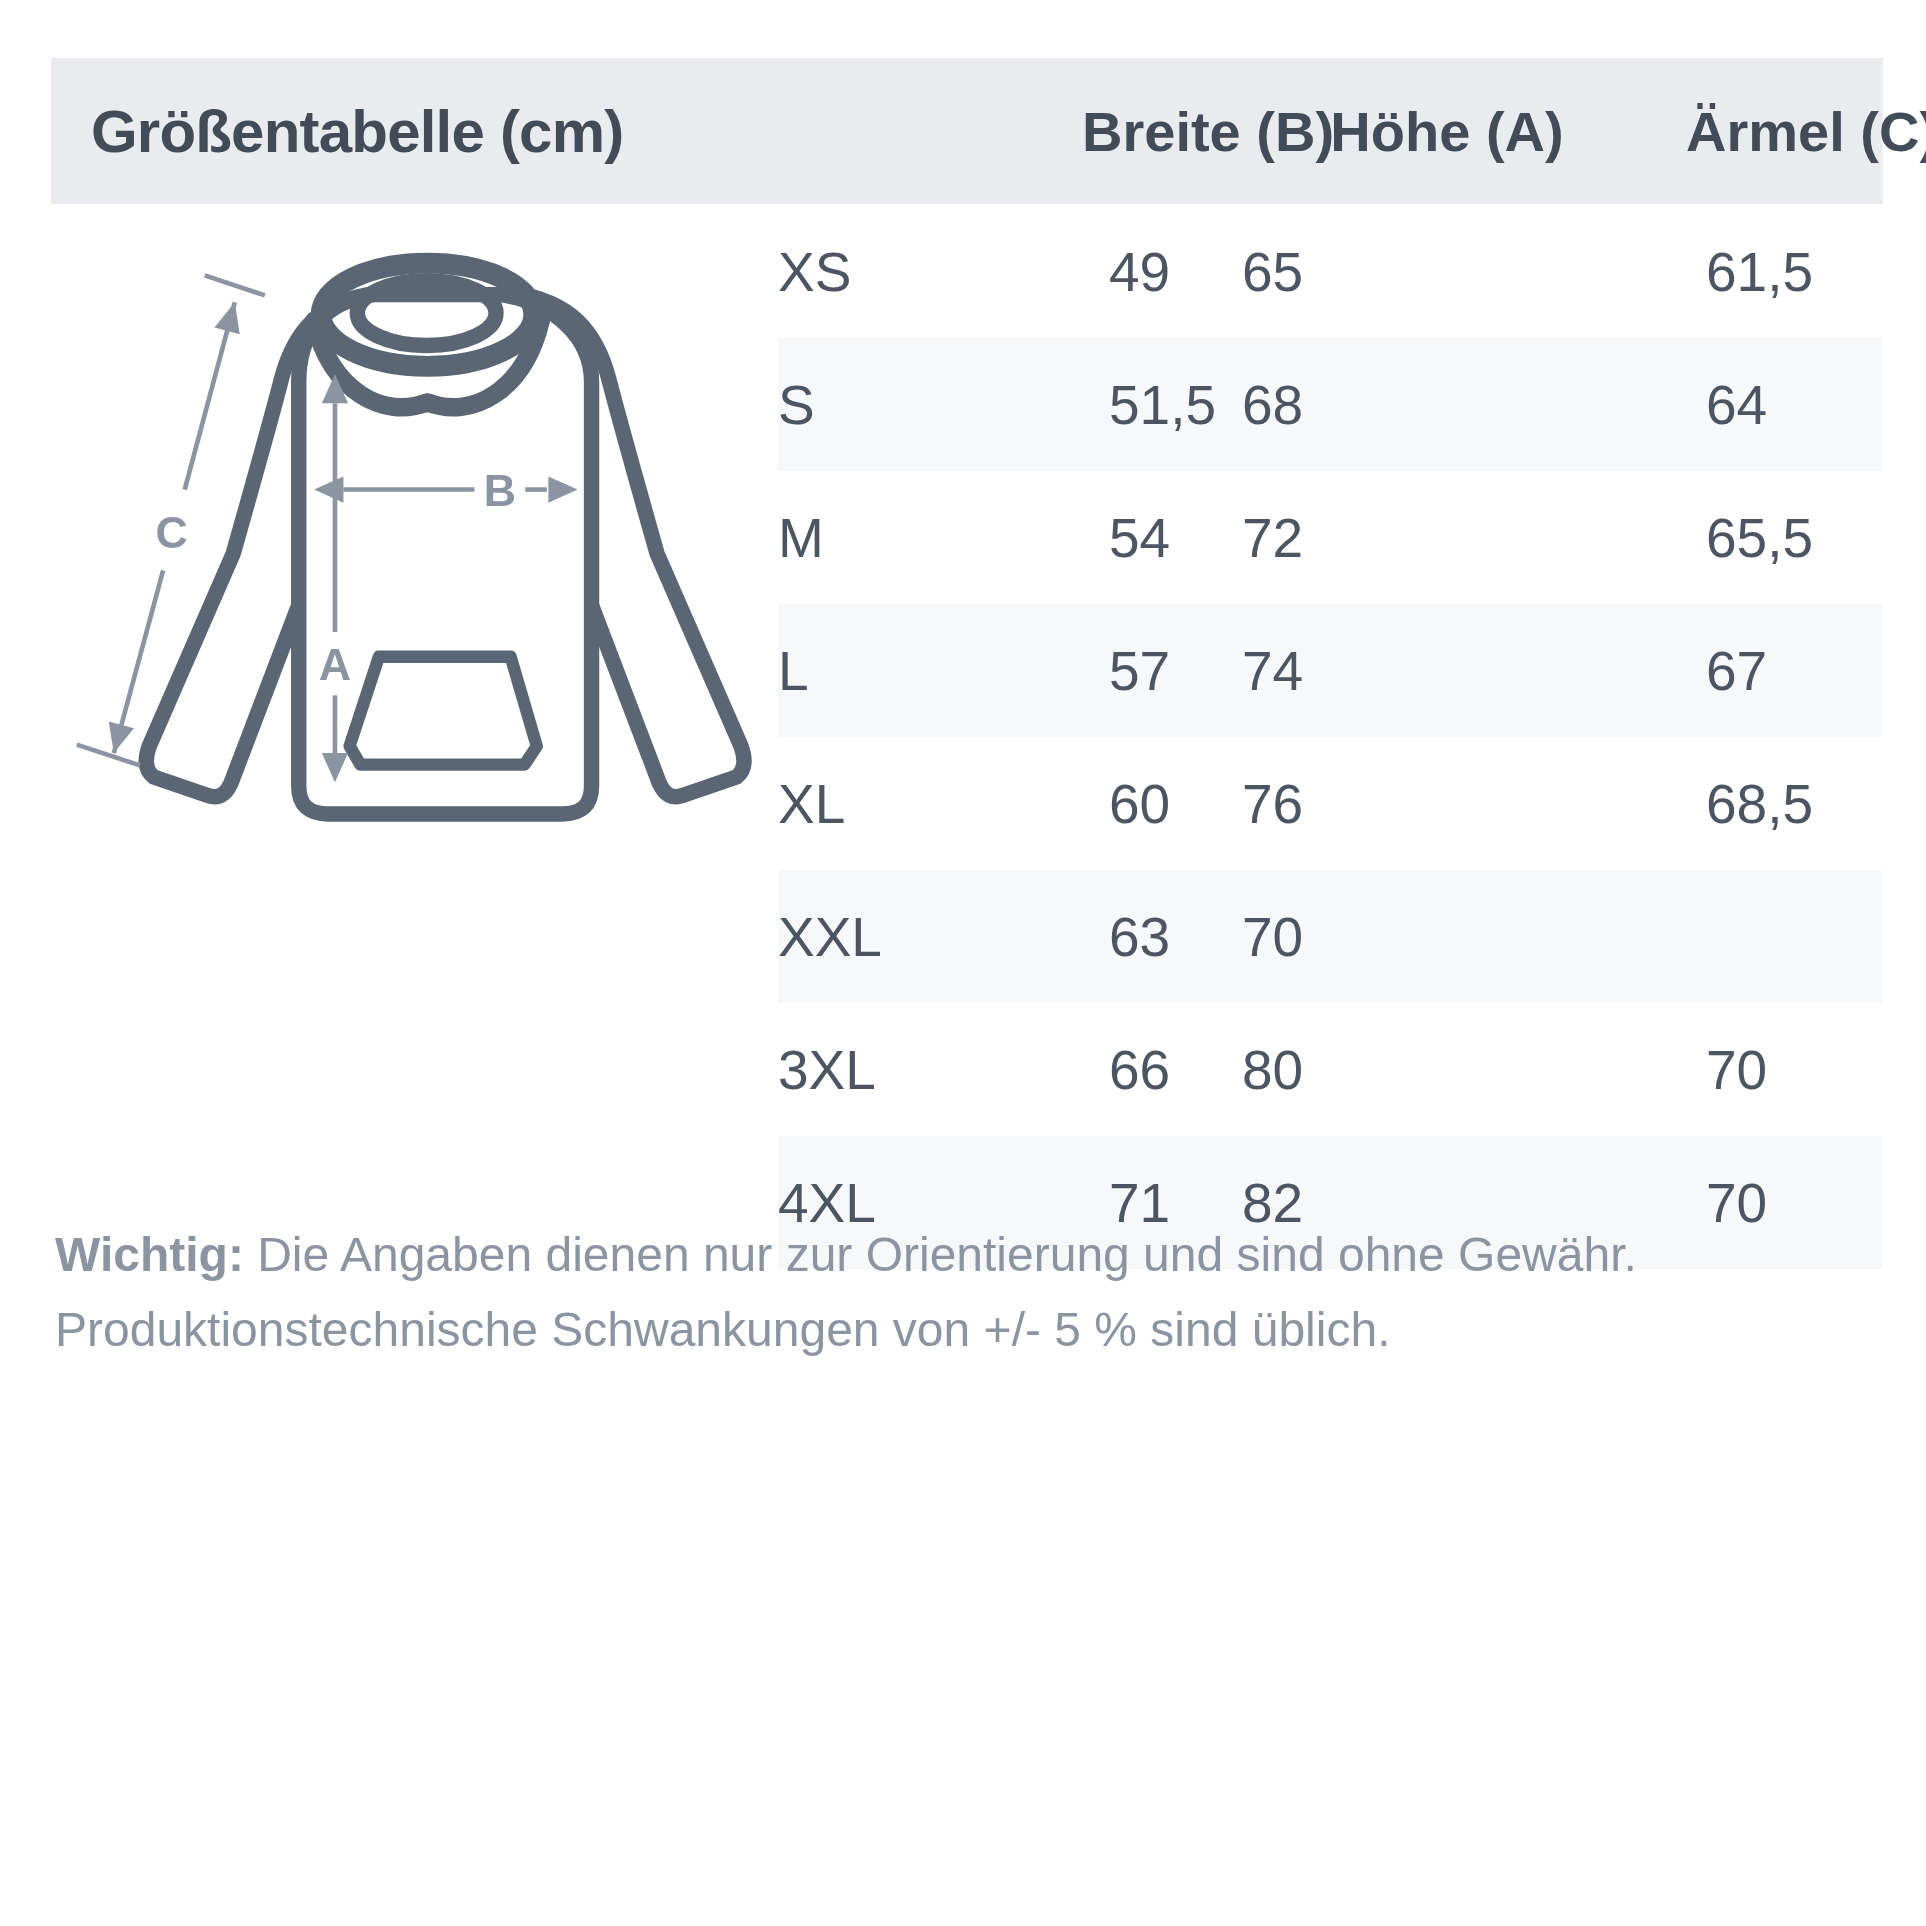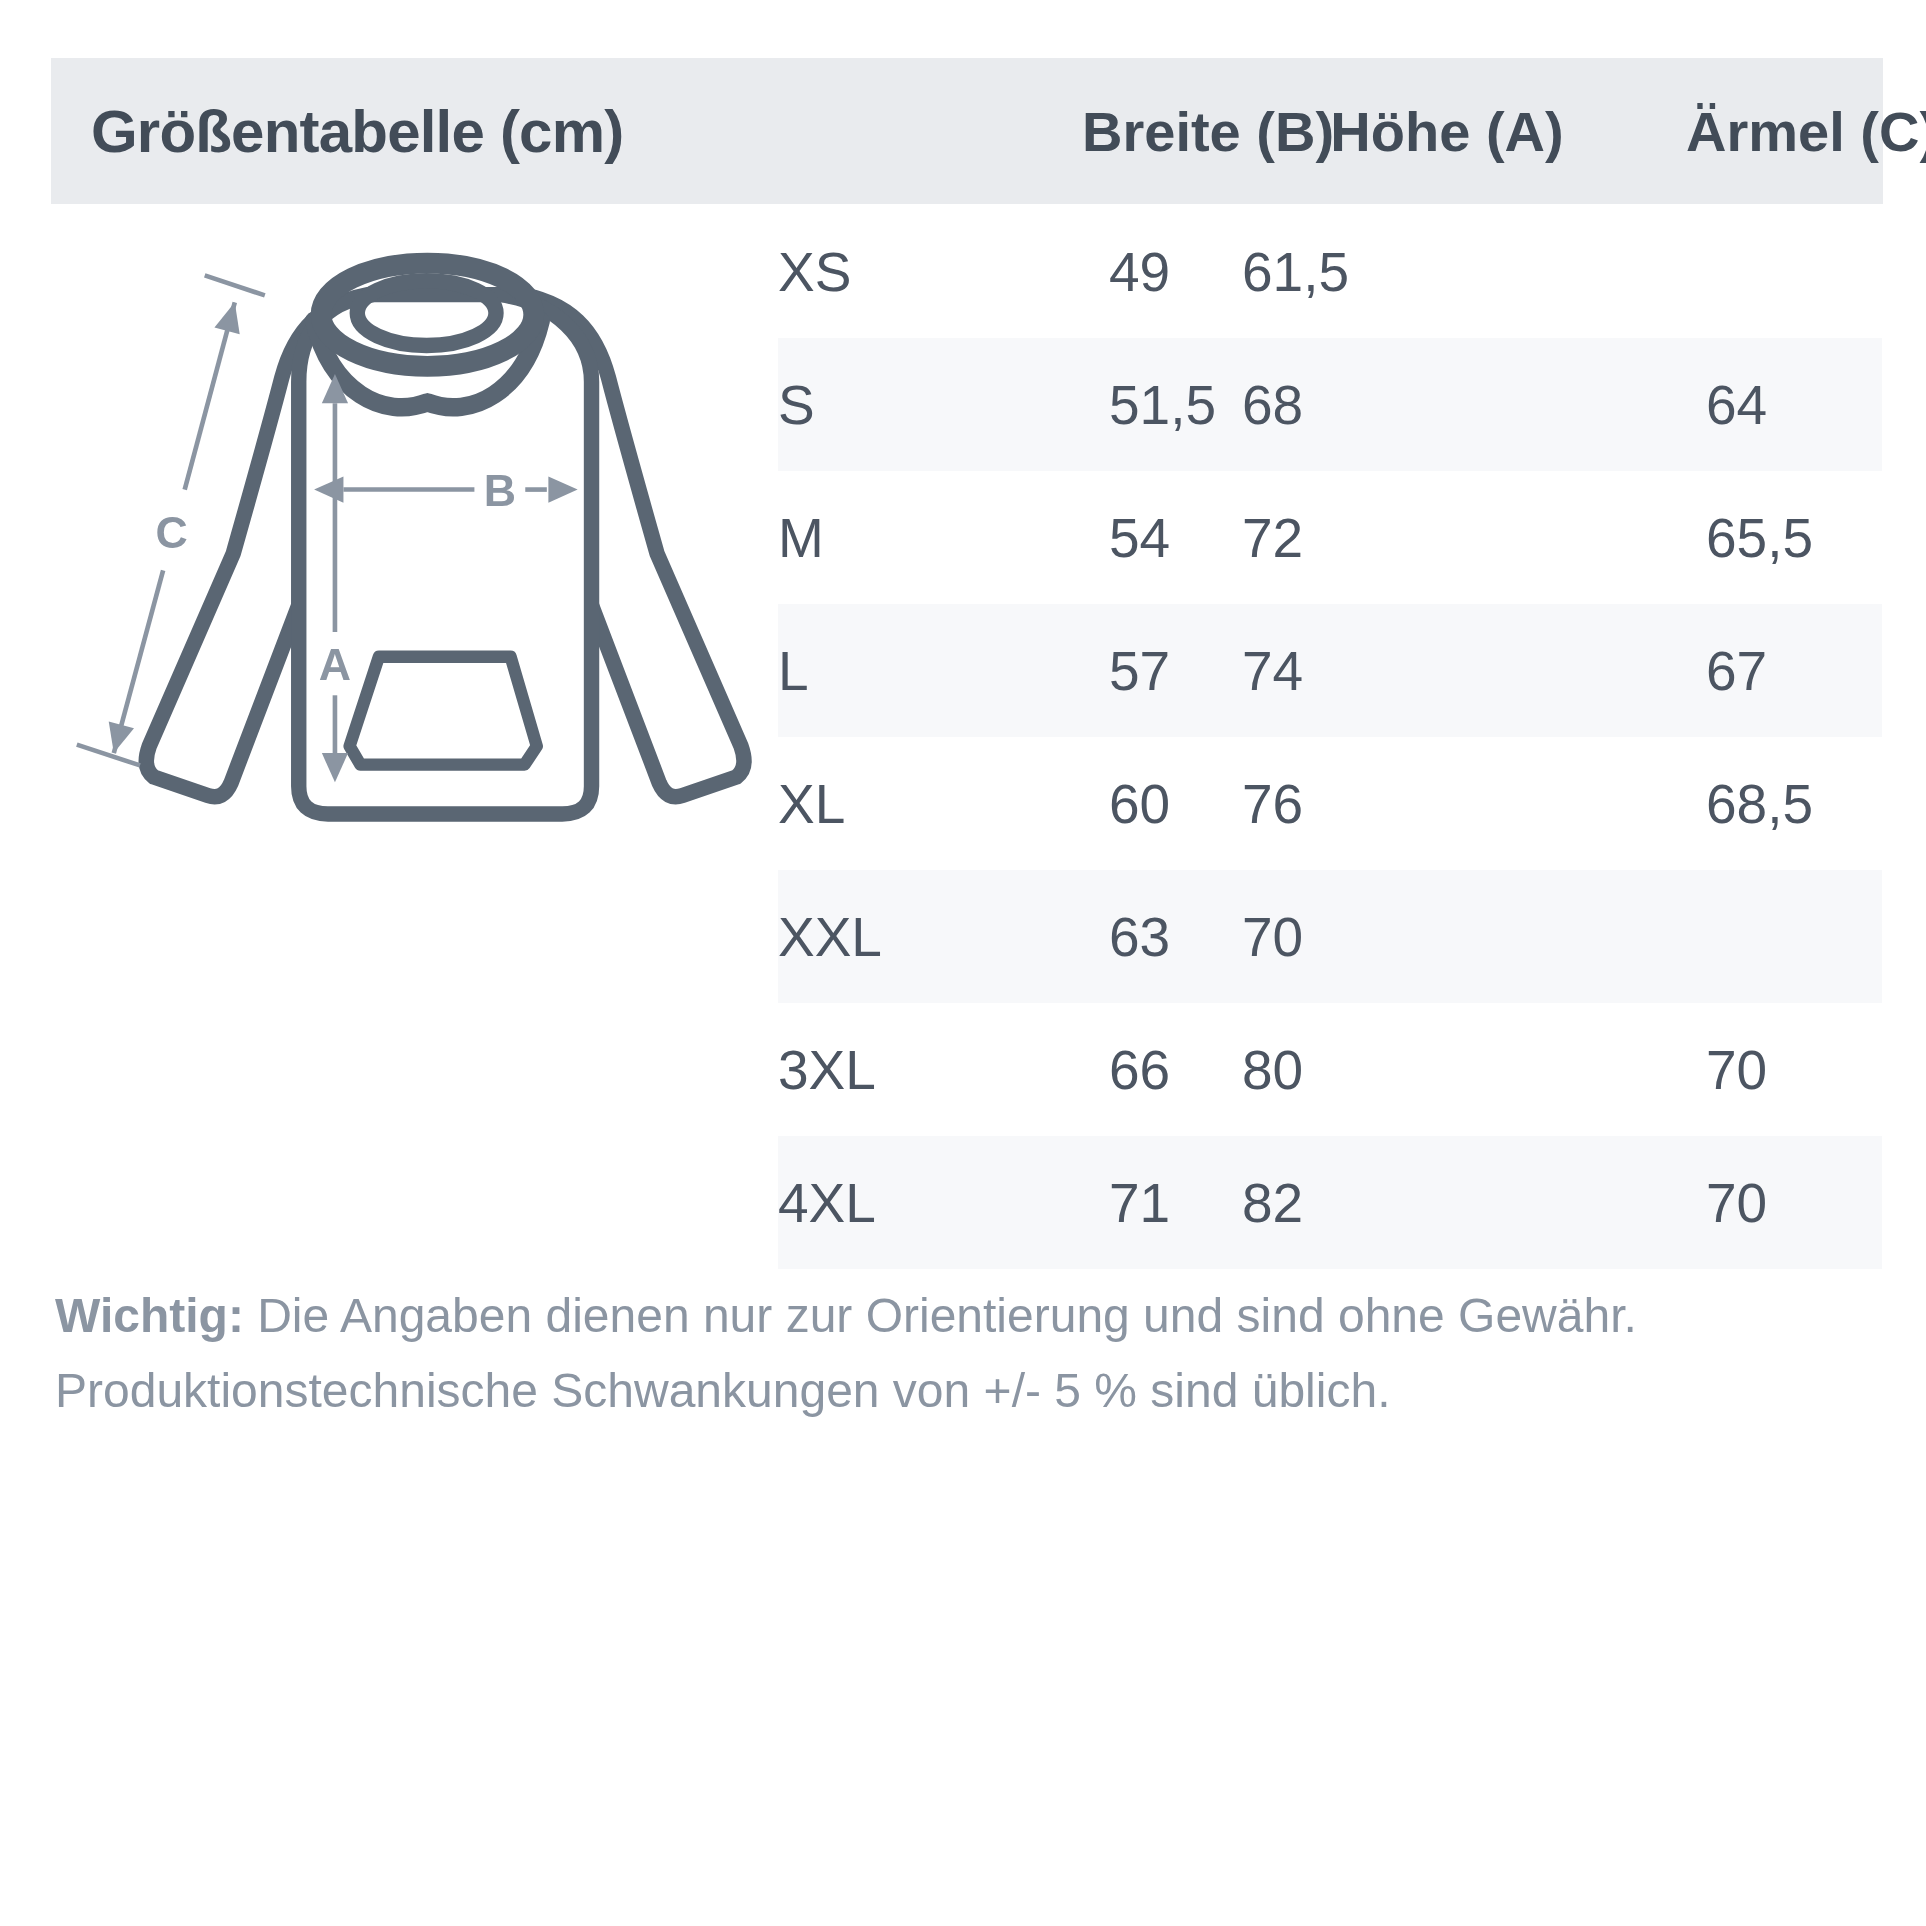--- a/index.html
+++ b/index.html
@@ -82,21 +82,21 @@
   .hood-ring-inner{fill:none;stroke:var(--ink);stroke-width:20;}
   .drape-fill{fill:#fff;stroke:none;}
   .drape-stroke{fill:none;stroke:var(--ink);stroke-width:24;stroke-linecap:round;}
   .pocket{fill:#fff;stroke:var(--ink);stroke-width:16;stroke-linejoin:round;}
   .dim-line{stroke:var(--dim);stroke-width:6;fill:none;}
   .dim-head{fill:var(--dim);stroke:none;}
   .dim-label{fill:var(--dim);font-family:"Liberation Sans",sans-serif;font-size:58px;font-weight:bold;text-anchor:middle;}
   
   .note{
     position:absolute;
-    left:55px;top:1279px;
+    left:55px;top:1218px;
     width:1834px;
     font-size:48px;
     color:var(--dim);
     line-height:1.56;
   }
   .note .bold{font-weight:bold;}
 </style>
 </head>
 <body>
 
@@ -160,20 +160,21 @@
     <line class="dim-line" x1="40" y1="686" x2="122" y2="713"></line>
     <polygon class="dim-head" points="245,112 251.4,153.4 218.6,144.6"></polygon>
     <polygon class="dim-head" points="88,697 114.2,664.7 81.4,655.9"></polygon>
     <text class="dim-label" x="163" y="431">C</text>
   </svg>
 
   <div class="table" id="size-table">
       <div class="trow">
         <div class="tcell c1">XS</div>
         <div class="tcell c2">49</div>
+        <div class="tcell c3">65</div>
         <div class="tcell c4">61,5</div>
       </div>
       <div class="trow alt">
         <div class="tcell c1">S</div>
         <div class="tcell c2">51,5</div>
         <div class="tcell c3">68</div>
         <div class="tcell c4">64</div>
       </div>
       <div class="trow">
         <div class="tcell c1">M</div>

